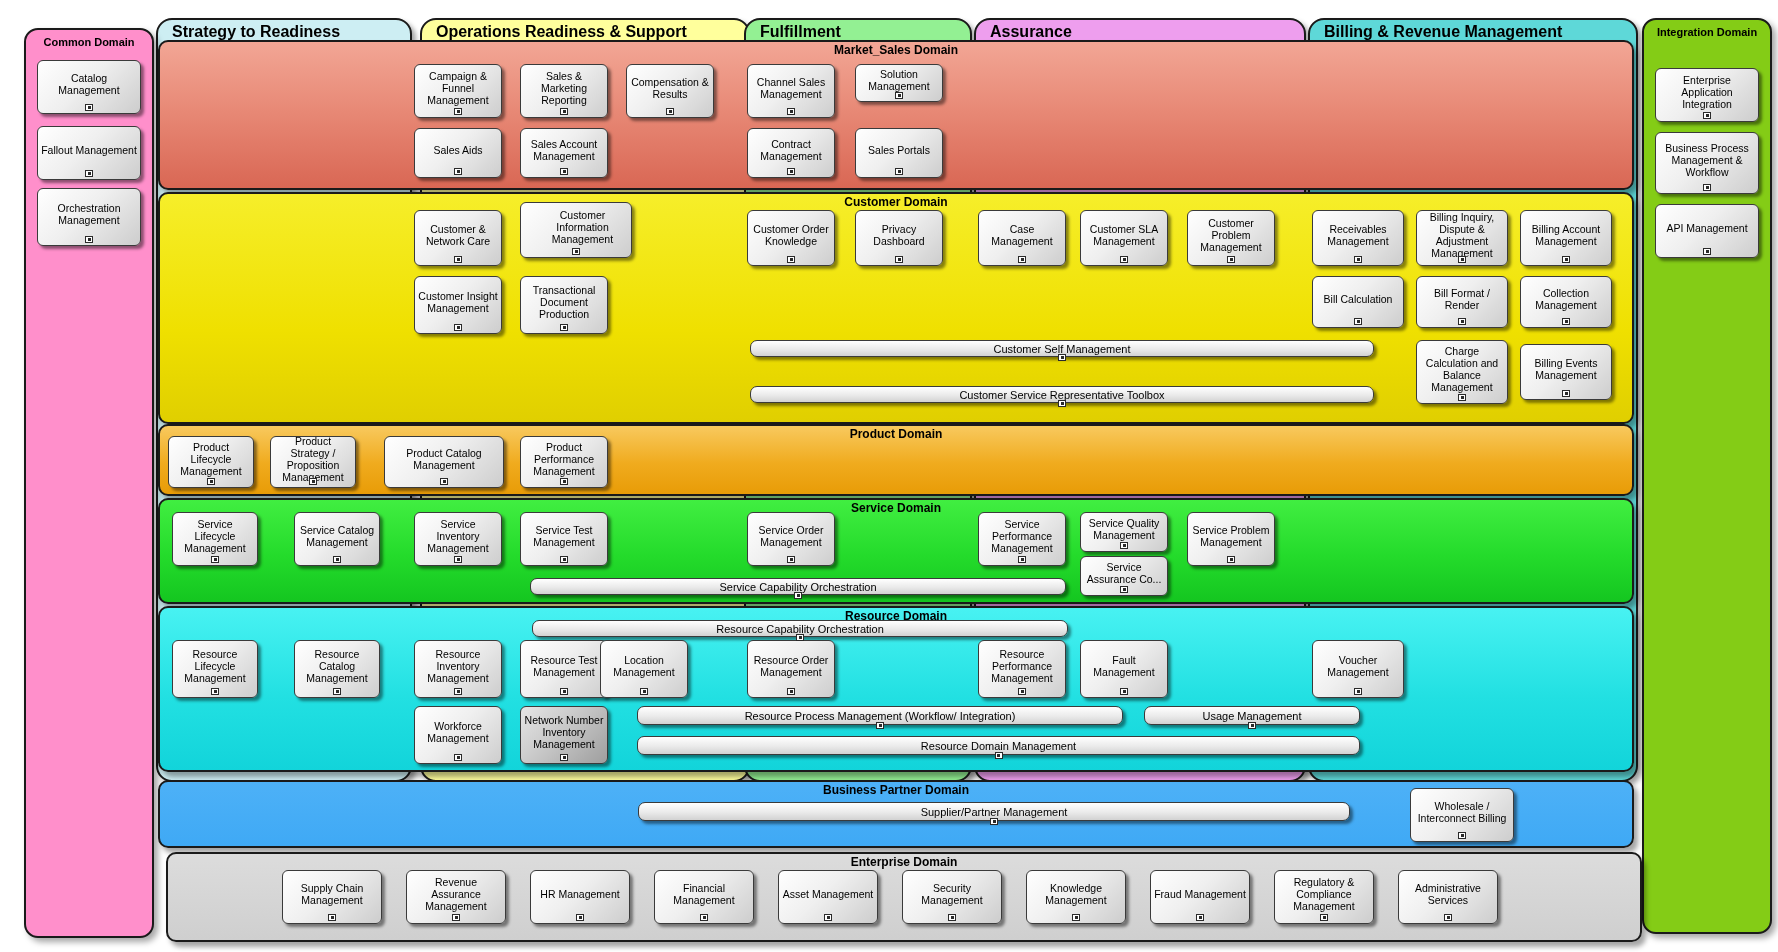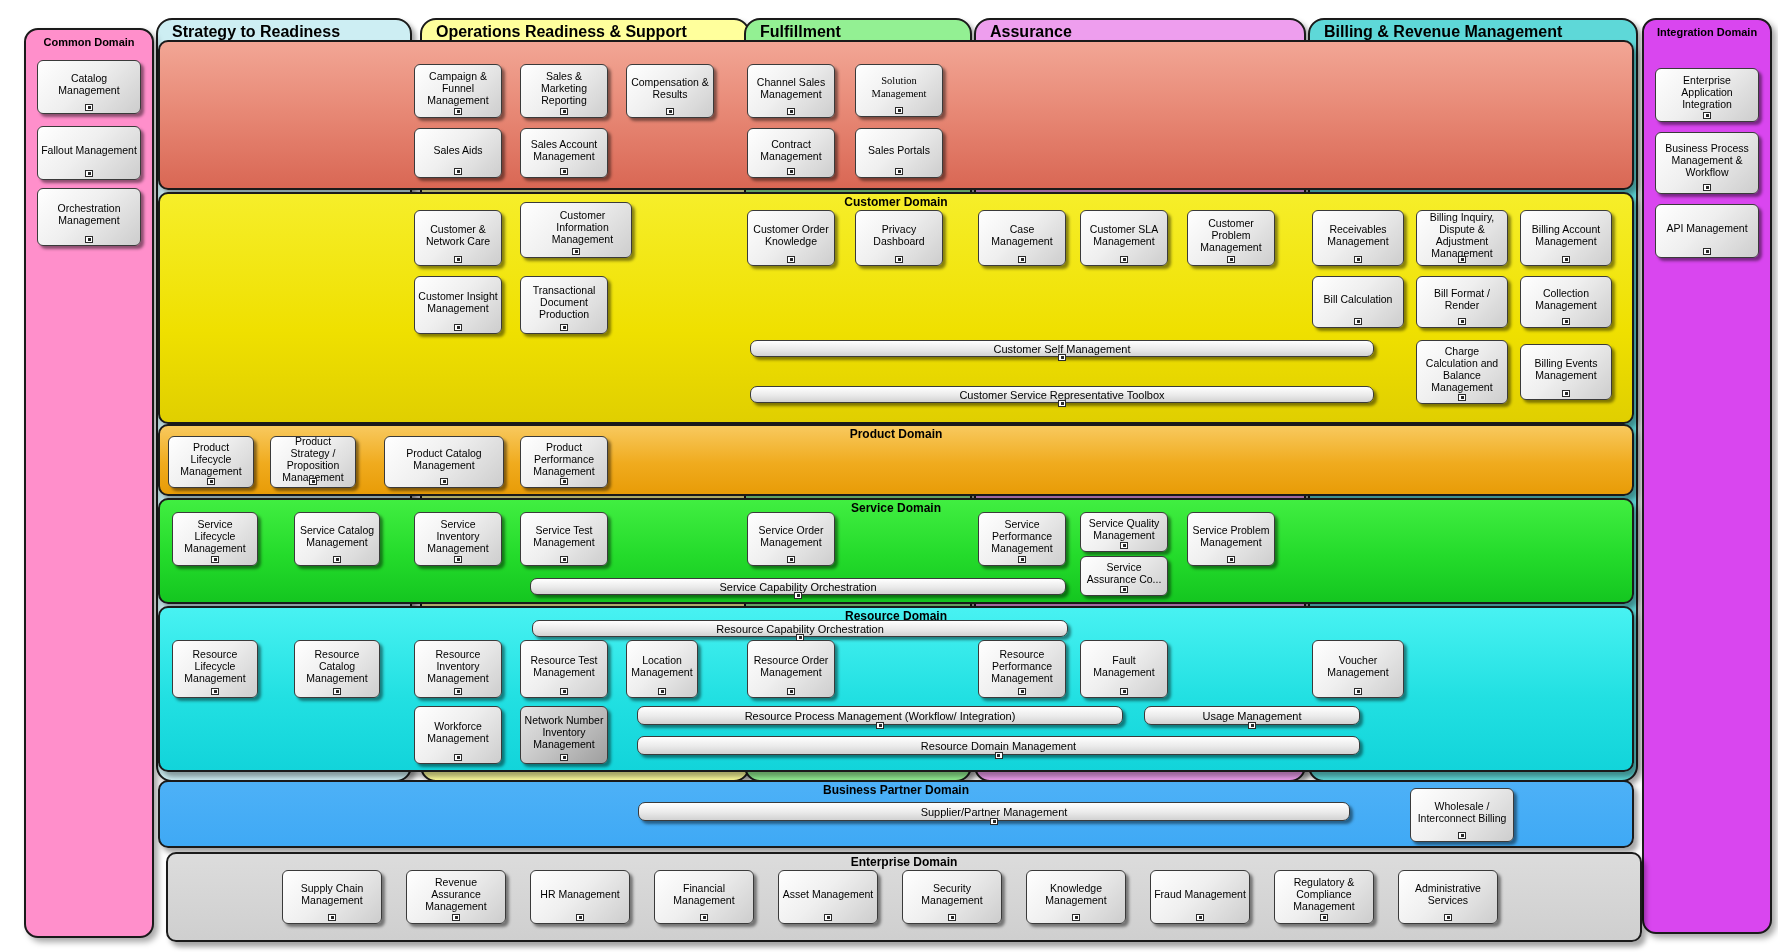--- a/index.html
+++ b/index.html
@@ -74,54 +74,55 @@
     <div class="node" style="left:11px;top:96px;width:104px;height:54px;">
       <div>Fallout Management</div>
         <span class="cicon"></span>
     </div>
     <div class="node" style="left:11px;top:158px;width:104px;height:58px;">
       <div>Orchestration Management</div>
         <span class="cicon"></span>
     </div>
   </div>
 
-  <div class="panel" style="left:1642px;top:18px;width:126px;height:912px;background:#d946ef;">
+  <div class="panel" style="left:1642px;top:18px;width:126px;height:912px;background:#84cc16;">
     <div class="panel-title">Integration Domain</div>
     <div class="node" style="left:11px;top:48px;width:104px;height:54px;justify-content:flex-end;">
       <div>Enterprise Application Integration</div>
         <span class="cicon"></span>
     </div>
     <div class="node" style="left:11px;top:112px;width:104px;height:62px;">
       <div>Business Process Management &amp; Workflow</div>
         <span class="cicon"></span>
     </div>
     <div class="node" style="left:11px;top:184px;width:104px;height:54px;">
       <div>API Management</div>
         <span class="cicon"></span>
     </div>
   </div>
 
   <div class="band b-market" style="top:40px;height:146px;">
+    <div class="band-title">Market_Sales Domain</div>
     <div class="node" style="left:254px;top:22px;width:88px;height:54px;">
         <div>Campaign &amp; Funnel Management</div>
         <span class="cicon"></span>
       </div>
     <div class="node" style="left:360px;top:22px;width:88px;height:54px;">
         <div>Sales &amp; Marketing Reporting</div>
         <span class="cicon"></span>
       </div>
     <div class="node" style="left:466px;top:22px;width:88px;height:54px;">
         <div>Compensation &amp; Results</div>
         <span class="cicon"></span>
       </div>
     <div class="node" style="left:587px;top:22px;width:88px;height:54px;">
         <div>Channel Sales Management</div>
         <span class="cicon"></span>
       </div>
-    <div class="node" style="left:695px;top:22px;width:88px;height:53px;font-family:Liberation Serif, serif;">
+    <div class="node" style="left:695px;top:22px;width:88px;height:38px;">
         <div>Solution Management</div>
         <span class="cicon"></span>
       </div>
     <div class="node" style="left:254px;top:86px;width:88px;height:50px;">
         <div>Sales Aids</div>
         <span class="cicon"></span>
       </div>
     <div class="node" style="left:360px;top:86px;width:88px;height:50px;">
         <div>Sales Account Management</div>
         <span class="cicon"></span>
@@ -295,21 +296,21 @@
         <span class="cicon"></span>
       </div>
     <div class="node" style="left:254px;top:32px;width:88px;height:58px;">
         <div>Resource Inventory Management</div>
         <span class="cicon"></span>
       </div>
     <div class="node" style="left:360px;top:32px;width:88px;height:58px;">
         <div>Resource Test Management</div>
         <span class="cicon"></span>
       </div>
-    <div class="node" style="left:466px;top:32px;width:72px;height:58px;">
+    <div class="node" style="left:440px;top:32px;width:88px;height:58px;">
         <div>Location Management</div>
         <span class="cicon"></span>
       </div>
     <div class="node" style="left:587px;top:32px;width:88px;height:58px;">
         <div>Resource Order Management</div>
         <span class="cicon"></span>
       </div>
     <div class="node" style="left:818px;top:32px;width:88px;height:58px;">
         <div>Resource Performance Management</div>
         <span class="cicon"></span>

